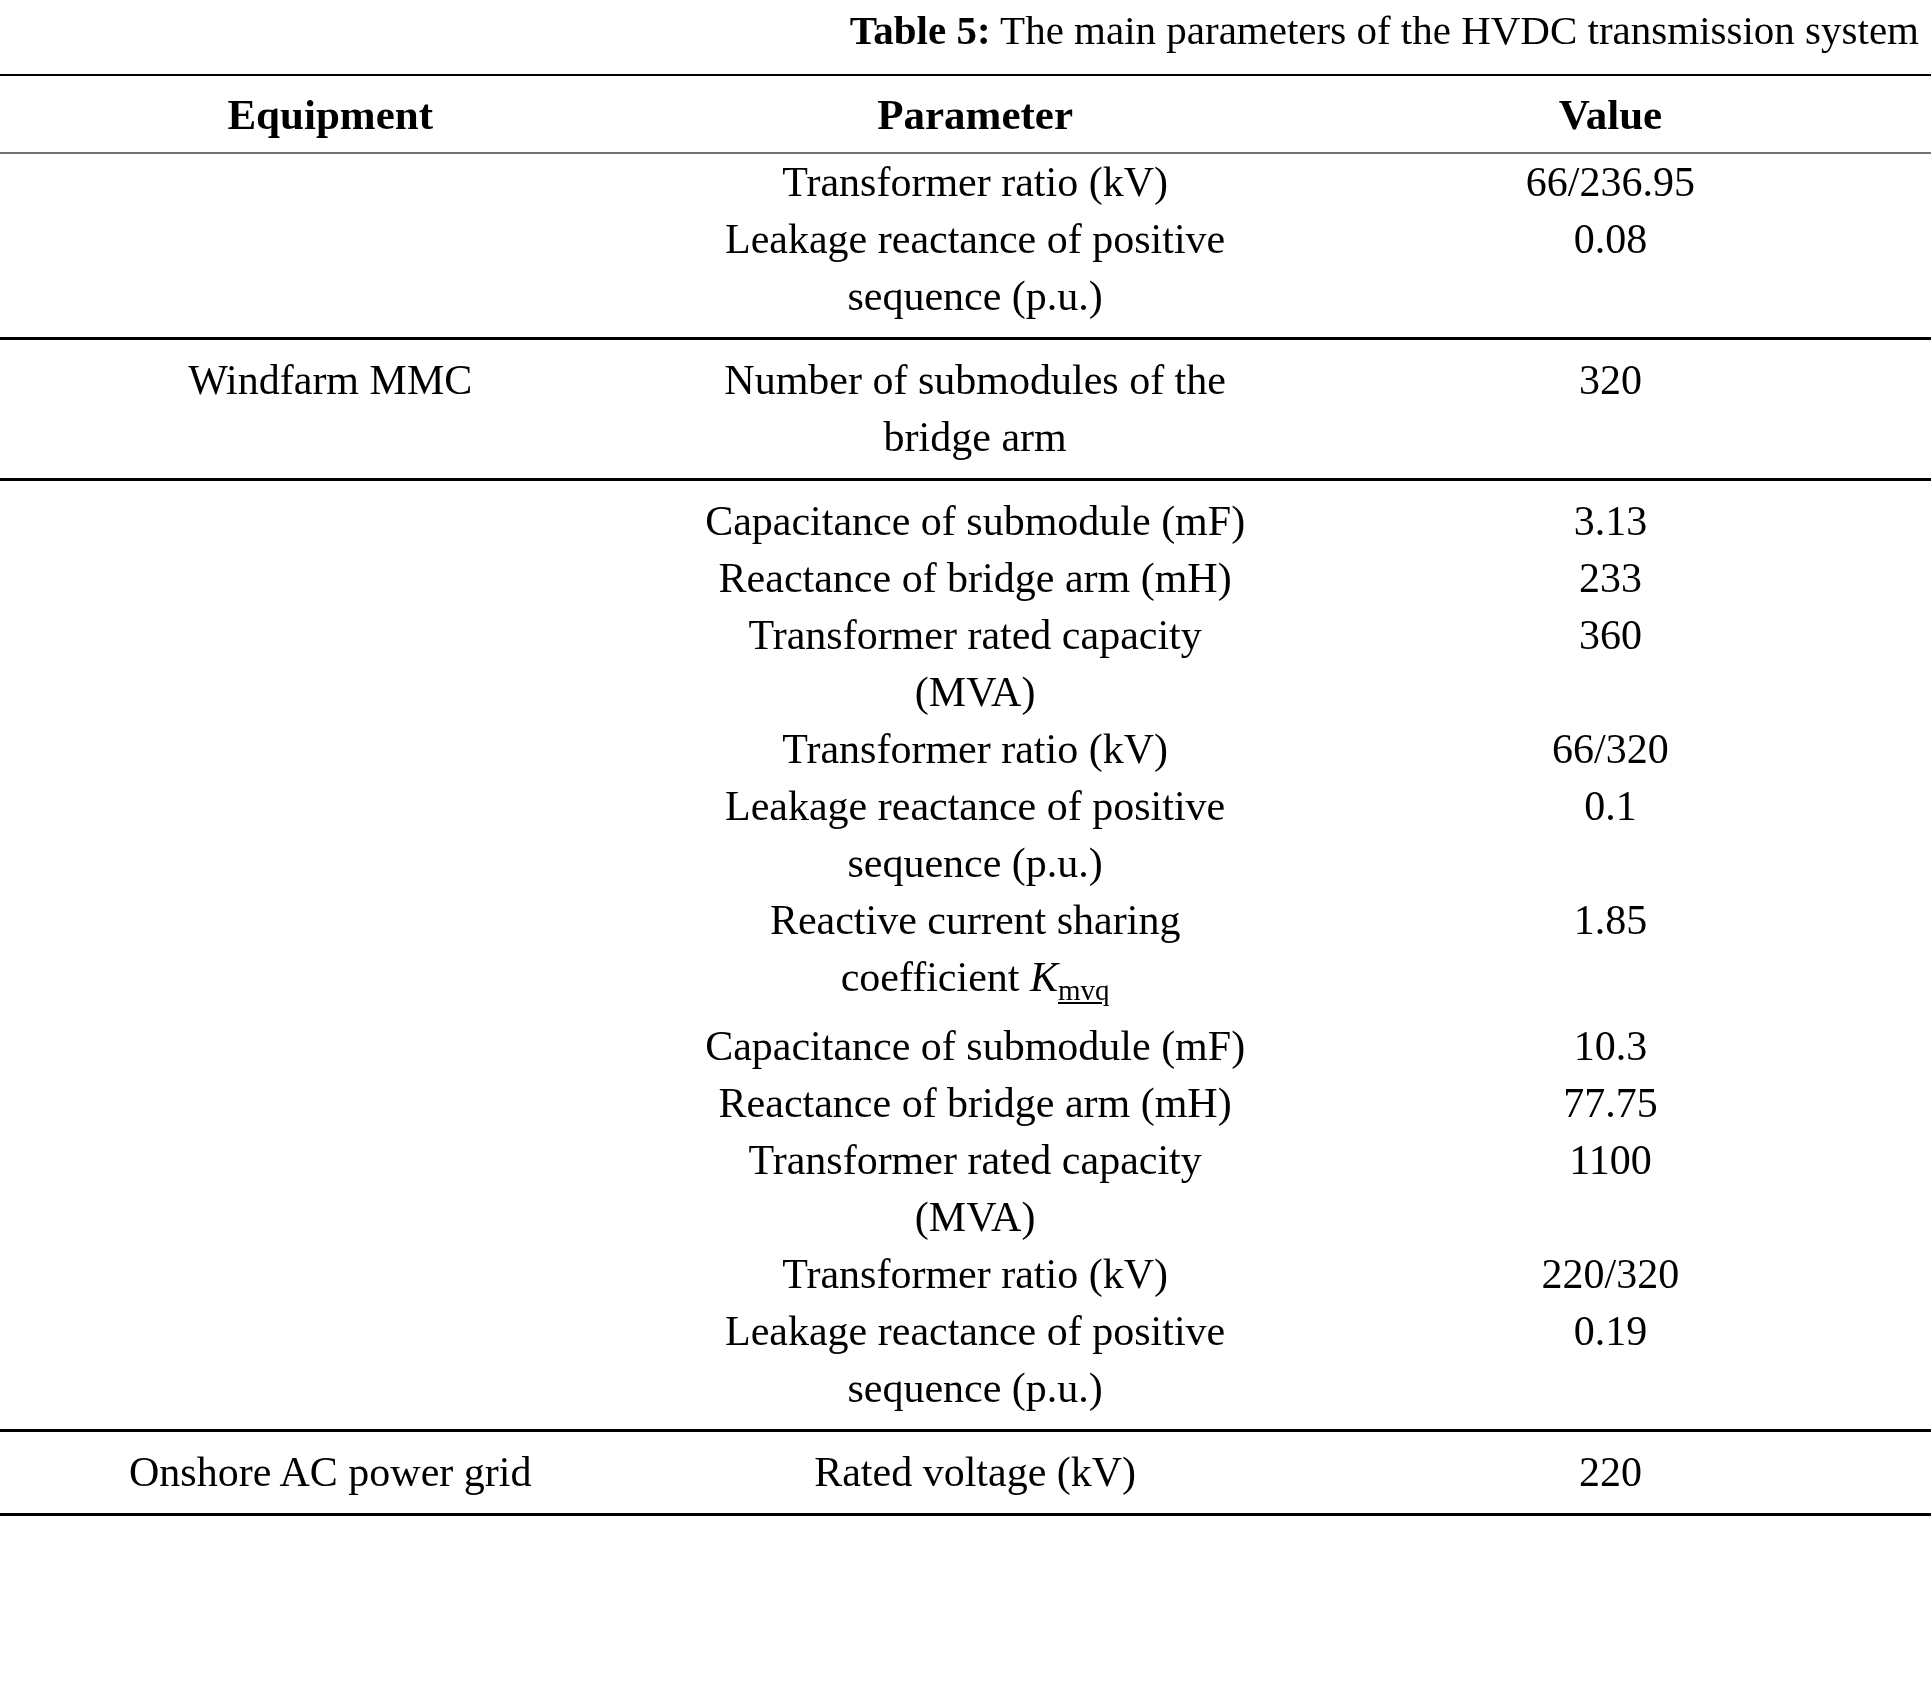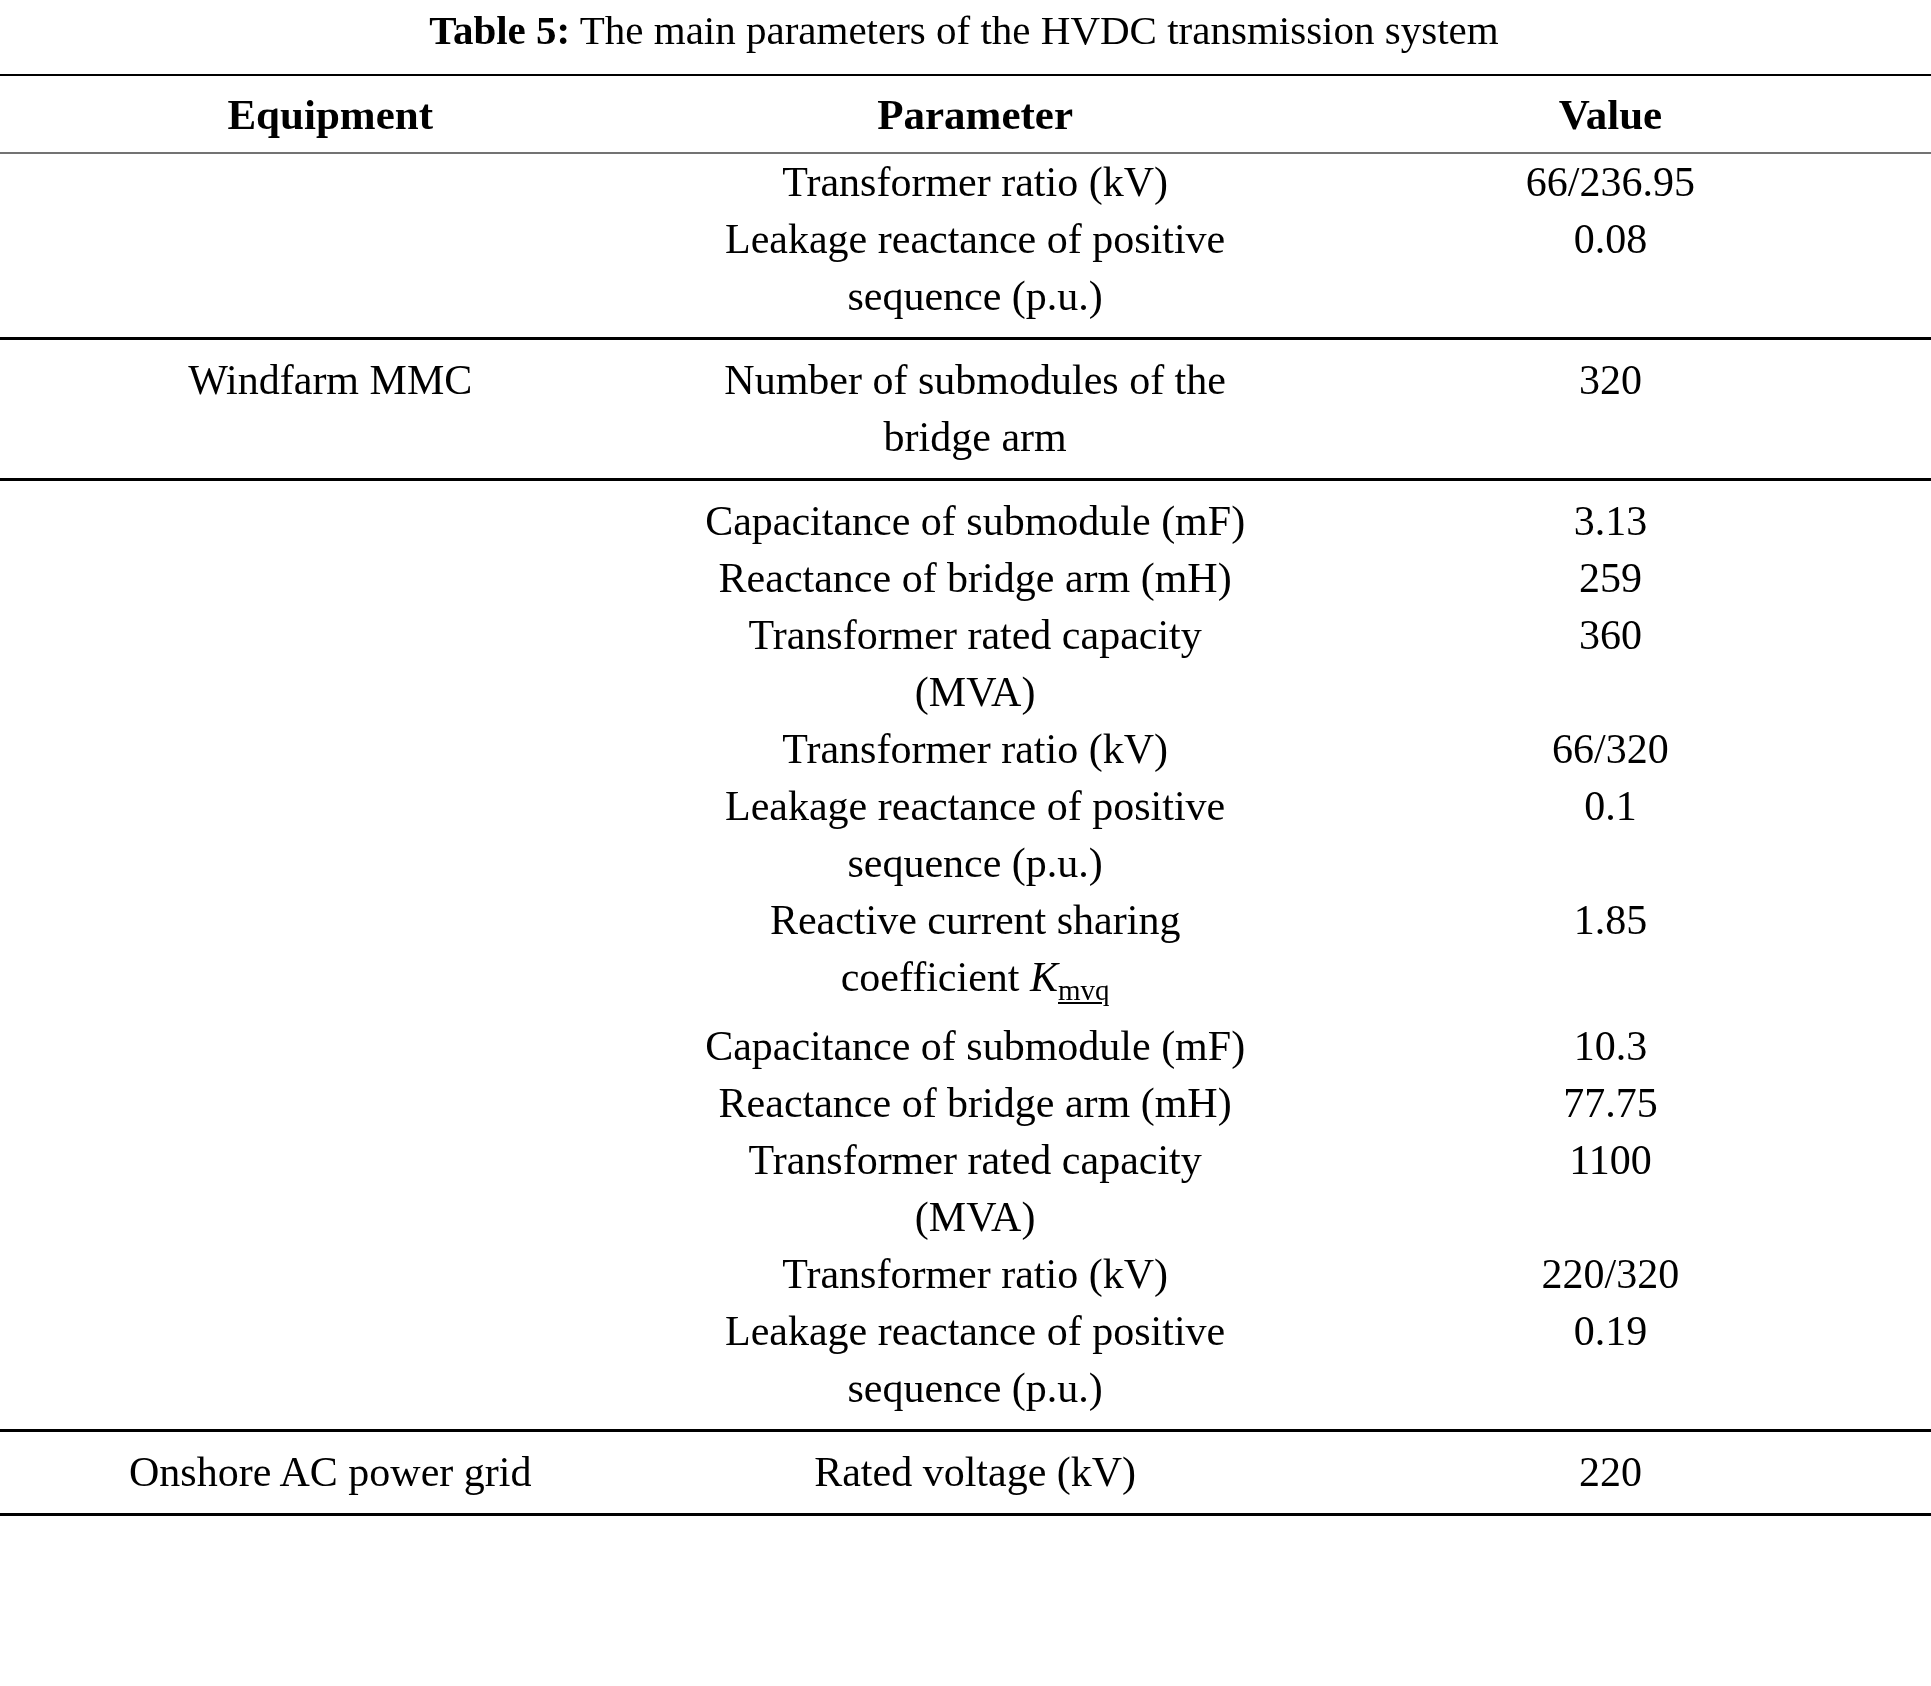--- a/index.html
+++ b/index.html
@@ -10,22 +10,22 @@
   }
   body {
     width: 1931px;
     height: 1686px;
     font-family: "Liberation Serif", "DejaVu Serif", serif;
     font-size: 42px;
     line-height: 57px;
     overflow: hidden;
   }
   .caption {
-    text-align: center;
-    margin: 6px 3px 20px 0;
+    text-align: right;
+    margin: 6px 12px 20px 0;
     font-size: 41px;
     line-height: 48px;
   }
   .caption .cap-label { font-weight: bold; }
   table.params {
     width: 100%;
     border-collapse: collapse;
     border-top: 2.5px solid #000;
     border-bottom: 3.5px solid #000;
     table-layout: fixed;
@@ -98,21 +98,21 @@
     </tr>
 
     <tr class="rule sec-first">
       <td class="equip"></td>
       <td class="param">Capacitance of submodule (mF)</td>
       <td class="value">3.13</td>
     </tr>
     <tr>
       <td class="equip"></td>
       <td class="param">Reactance of bridge arm (mH)</td>
-      <td class="value">259</td>
+      <td class="value">233</td>
     </tr>
     <tr>
       <td class="equip"></td>
       <td class="param">Transformer rated capacity
 (MVA)</td>
       <td class="value">360</td>
     </tr>
     <tr>
       <td class="equip"></td>
       <td class="param">Transformer ratio (kV)</td>

